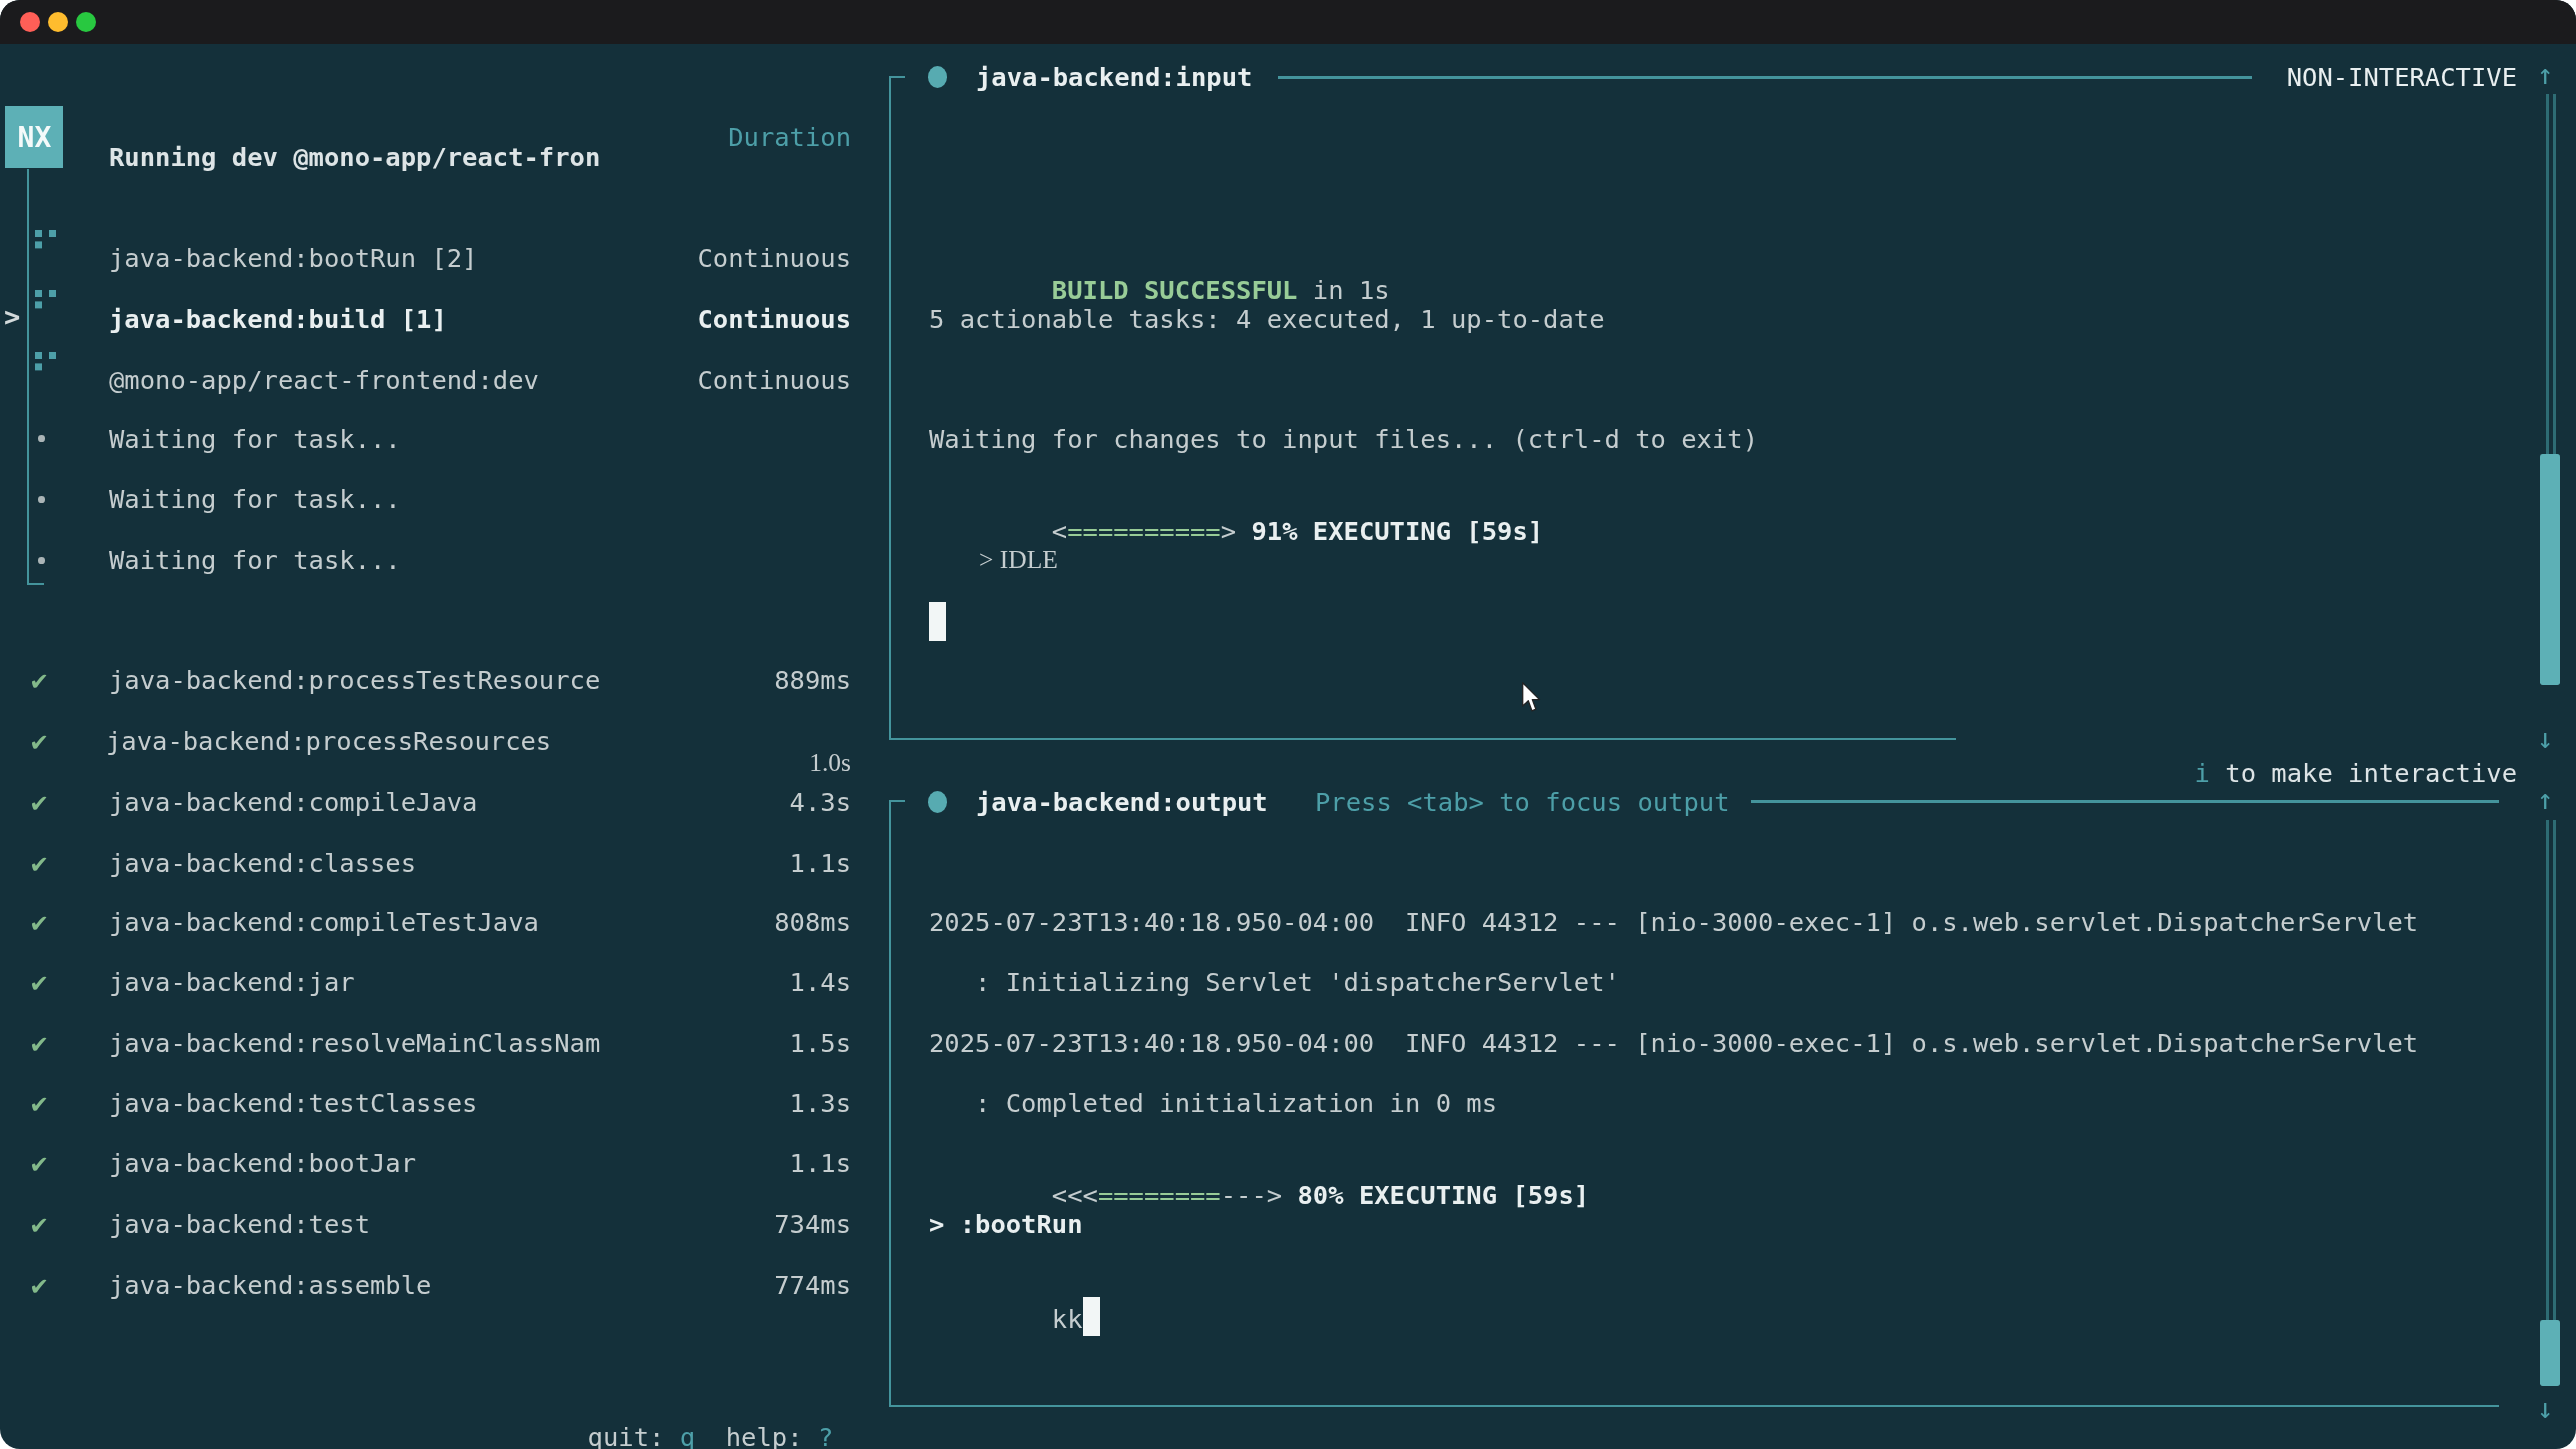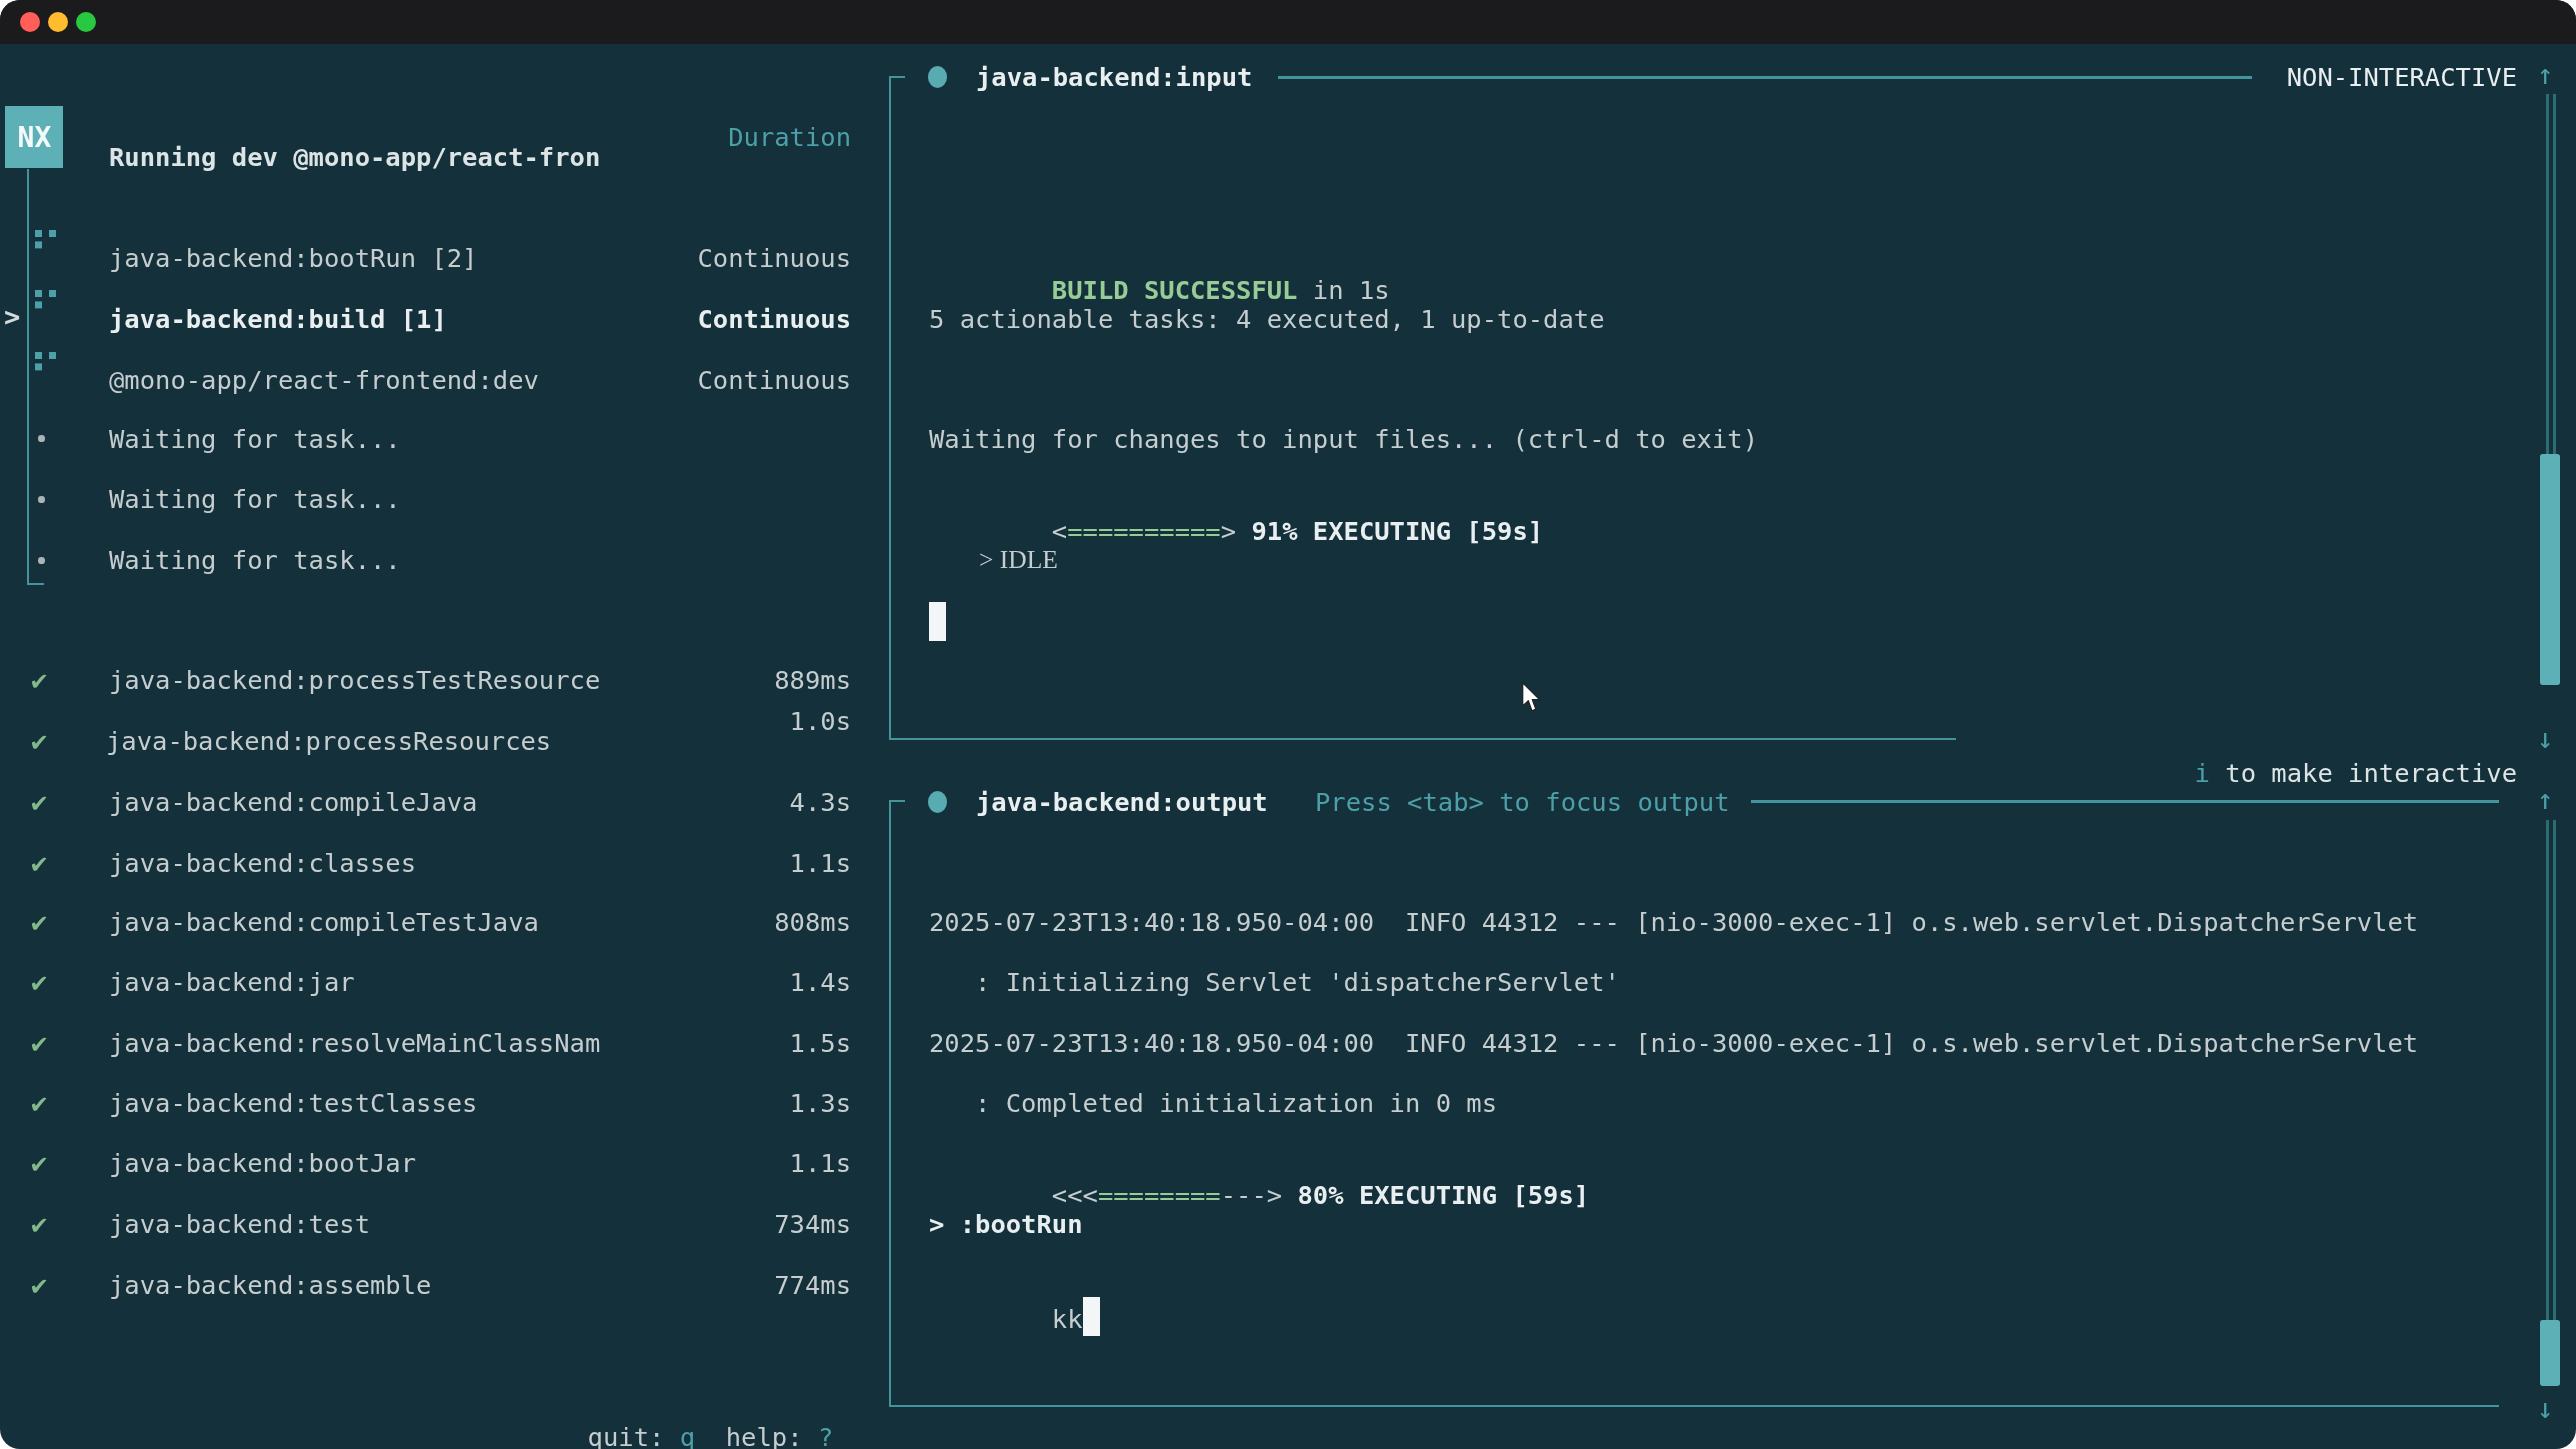--- a/index.html
+++ b/index.html
@@ -93,21 +93,21 @@
       <div class="line" style="left:109px;top:544px;">Waiting for task...</div>
 
       <div class="check checkg" style="top:664px;">✔</div>
       <div>
         <div class="line" style="left:109px;top:664px;">java-backend:processTestResource</div>
         <div class="line col-right" style="top:664px;">889ms</div>
       </div>
       <div class="check checkg" style="top:725px;">✔</div>
       <div>
         <div class="line" style="left:106px;top:725px;">java-backend:processResources</div>
-        <div class="line col-right" style="top:705px;">1.0s</div>
+        <div class="line col-right" style="top:747px;font-family:Liberation Serif, serif;">1.0s</div>
       </div>
       <div class="check checkg" style="top:786px;">✔</div>
       <div>
         <div class="line" style="left:109px;top:786px;">java-backend:compileJava</div>
         <div class="line col-right" style="top:786px;">4.3s</div>
       </div>
       <div class="check checkg" style="top:847px;">✔</div>
       <div>
         <div class="line" style="left:109px;top:847px;">java-backend:classes</div>
         <div class="line col-right" style="top:847px;">1.1s</div>

